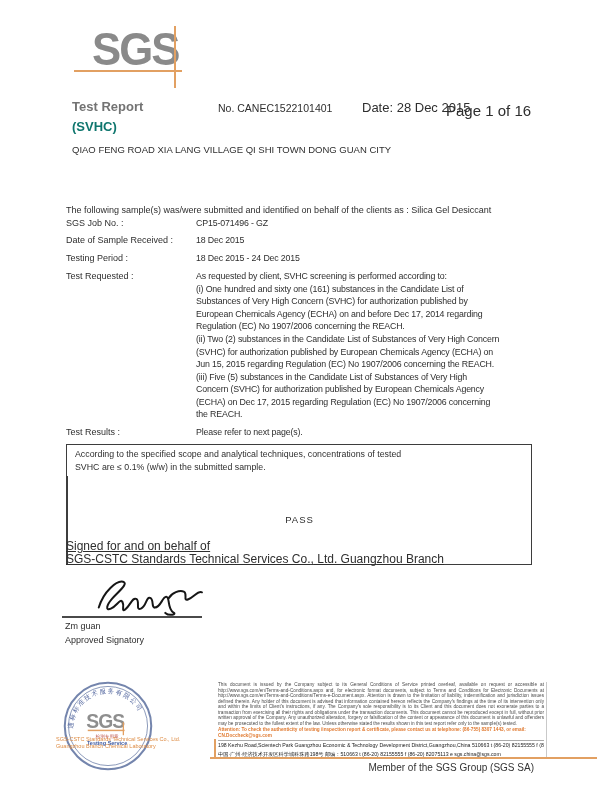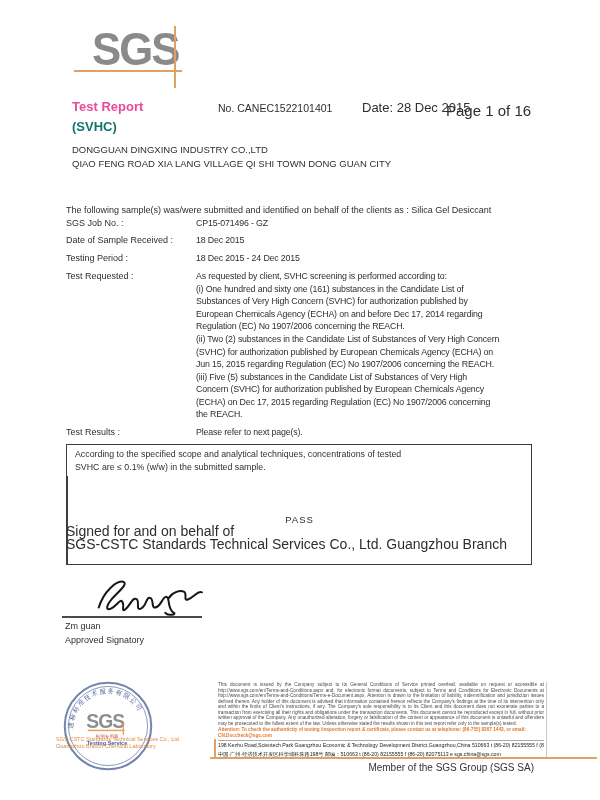--- a/index.html
+++ b/index.html
@@ -5,41 +5,41 @@
   html,body{margin:0;padding:0;background:#ffffff;}
   body{width:600px;height:800px;font-family:"Liberation Sans",sans-serif;color:#2e2e2e;}
   .page{position:relative;width:600px;height:800px;background:#fff;overflow:hidden;}
 
   
   .logo-text{position:absolute;left:92px;top:22px;font-size:46px;font-weight:bold;color:#8a8a8a;
              letter-spacing:-2px;transform:scaleX(.95);transform-origin:left top;}
   .crop-h{position:absolute;left:74px;top:70px;width:108px;height:2px;background:#e2a062;}
   .crop-v{position:absolute;left:174px;top:26px;width:2px;height:62px;background:#e2a062;}
 
-  .doc-title{position:absolute;left:72px;top:99px;font-size:13px;font-weight:bold;color:#ec4899;}
+  .doc-title{position:absolute;left:72px;top:99px;font-size:13px;font-weight:bold;color:#737373;}
   .doc-subtitle{position:absolute;left:72px;top:119px;font-size:13px;font-weight:bold;color:#0f766e;}
   .report-no{position:absolute;left:218px;top:102px;font-size:10.5px;}
   .report-date{position:absolute;left:362px;top:100px;font-size:13px;}
   .report-page{position:absolute;left:446px;top:102px;font-size:15px;}
 
   .client{position:absolute;left:72px;top:143px;font-size:9.5px;line-height:14px;}
 
   
   .main{position:absolute;left:66px;top:204px;width:480px;font-size:9px;line-height:12.6px;}
   .intro{white-space:nowrap;}
   .drow{display:flex;margin-bottom:5.2px;}
   .dlabel{flex:0 0 130px;}
   .dvalue{flex:1;white-space:pre;font-size:8.8px;letter-spacing:-0.15px;line-height:12.6px;}
   .sumlabel{margin:2px 0 4px;}
   .sumbox{display:flex;border:1.5px solid #3d3d3d;min-height:28px;width:466px;box-sizing:border-box;flex-direction:column;}
   .sumtext{flex:1;padding:3px 8px;white-space:pre;font-size:8.8px;line-height:12.5px;}
   .sumpass{flex:0 0 88px;border-left:1.5px solid #3d3d3d;display:flex;align-items:center;
            justify-content:center;font-size:9.5px;letter-spacing:1px;}
 
-  .signed{position:absolute;left:66px;top:525px;font-size:14px;line-height:13px;}
+  .signed{position:absolute;left:66px;top:540px;font-size:12px;line-height:13px;text-decoration:underline;}
   .sig-svg{position:absolute;left:84px;top:570px;width:130px;height:50px;transform:rotate(-4deg);}
   .sig-line{position:absolute;left:62px;top:616px;width:140px;height:2px;background:#4a4a4a;}
   .sig-name{position:absolute;left:65px;top:621px;font-size:9px;}
   .sig-title{position:absolute;left:65px;top:635px;font-size:9px;}
 
   
   .seal-svg{position:absolute;left:62px;top:680px;width:92px;height:92px;}
   .seal-company{position:absolute;left:56px;top:736px;width:168px;font-size:5.5px;line-height:7px;
                 color:#dd8a41;}
   .fine{position:absolute;left:218px;top:682px;width:329px;border-right:1px solid #c9c9c9;
@@ -61,21 +61,20 @@
   <div class="crop-h"></div>
   <div class="crop-v"></div>
 
   <div class="doc-title">Test Report</div>
   <div class="doc-subtitle">(SVHC)</div>
   <div class="report-no">No. CANEC1522101401</div>
   <div class="report-date">Date: 28 Dec 2015</div>
   <div class="report-page">Page 1 of 16</div>
 
   <div class="client">
-    <div>DONGGUAN DINGXING INDUSTRY CO.,LTD</div>
     <div>QIAO FENG ROAD XIA LANG VILLAGE QI SHI TOWN DONG GUAN CITY</div>
   </div>
 
   <div class="main">
     <div class="intro">The following sample(s) was/were submitted and identified on behalf of the clients as : Silica Gel Desiccant</div>
 
     <div class="drow">
       <div class="dlabel">SGS Job No. :</div>
       <div class="dvalue">CP15-071496 - GZ</div>
     </div>

